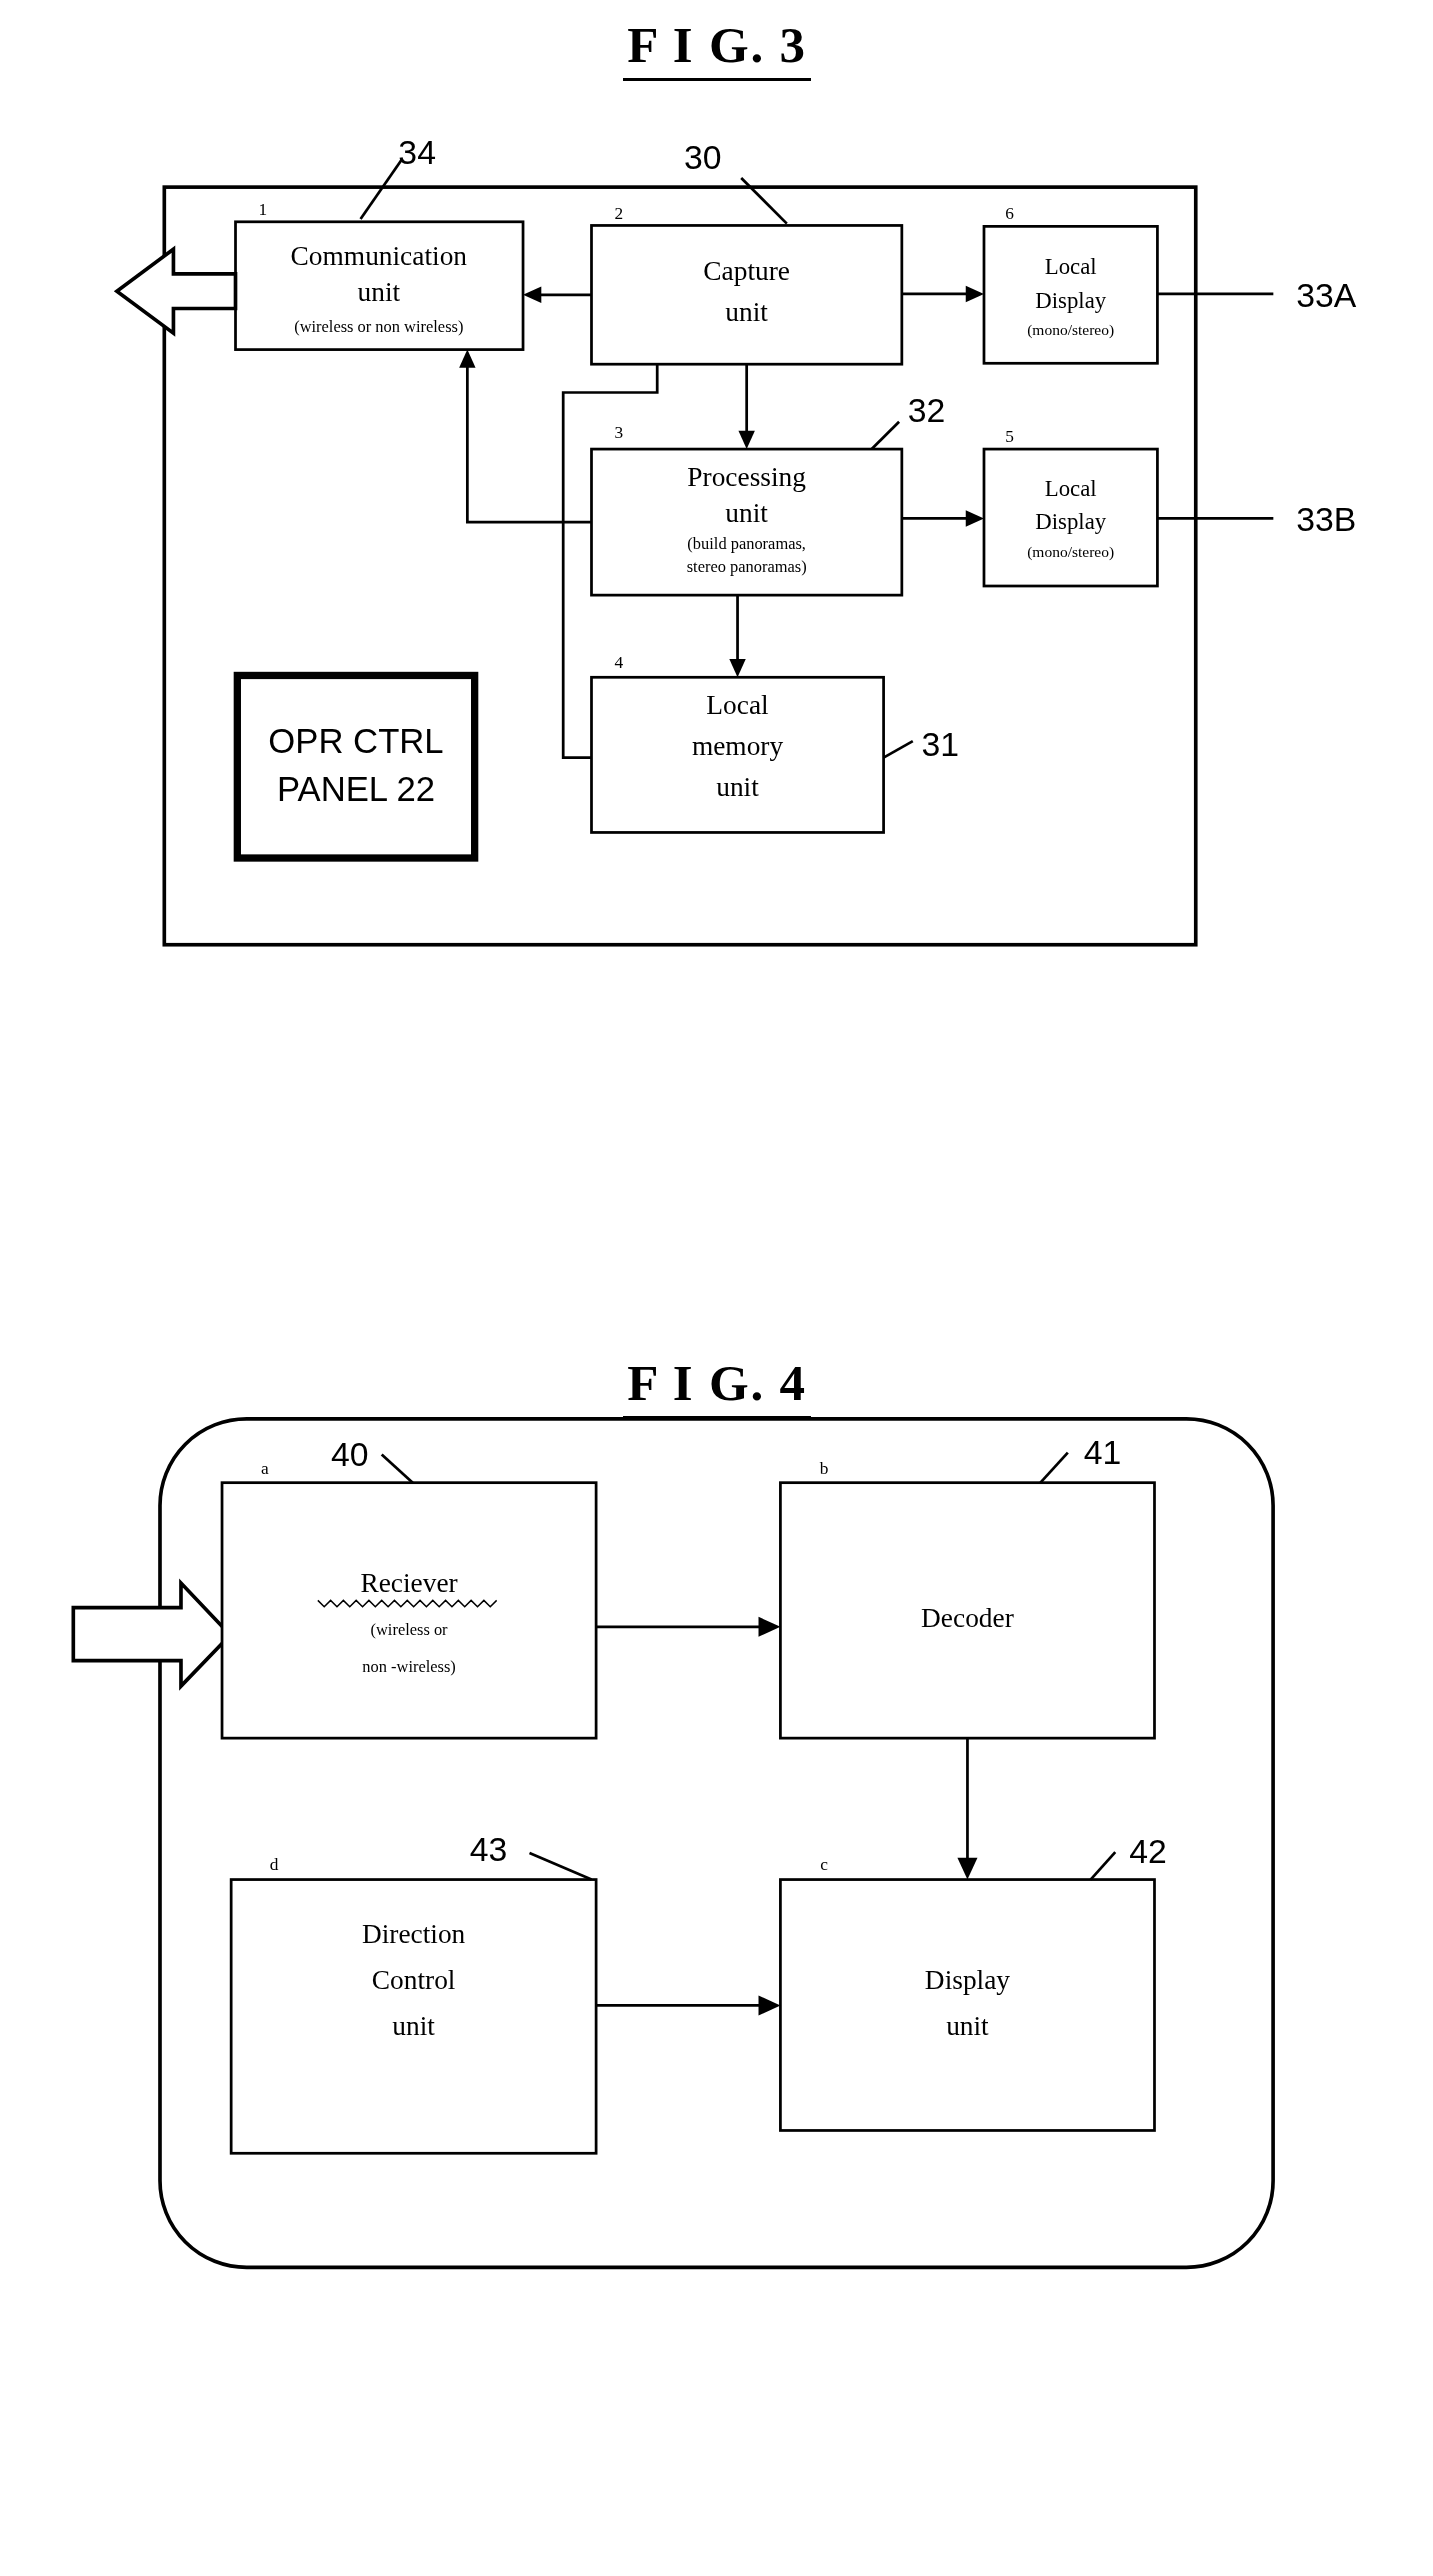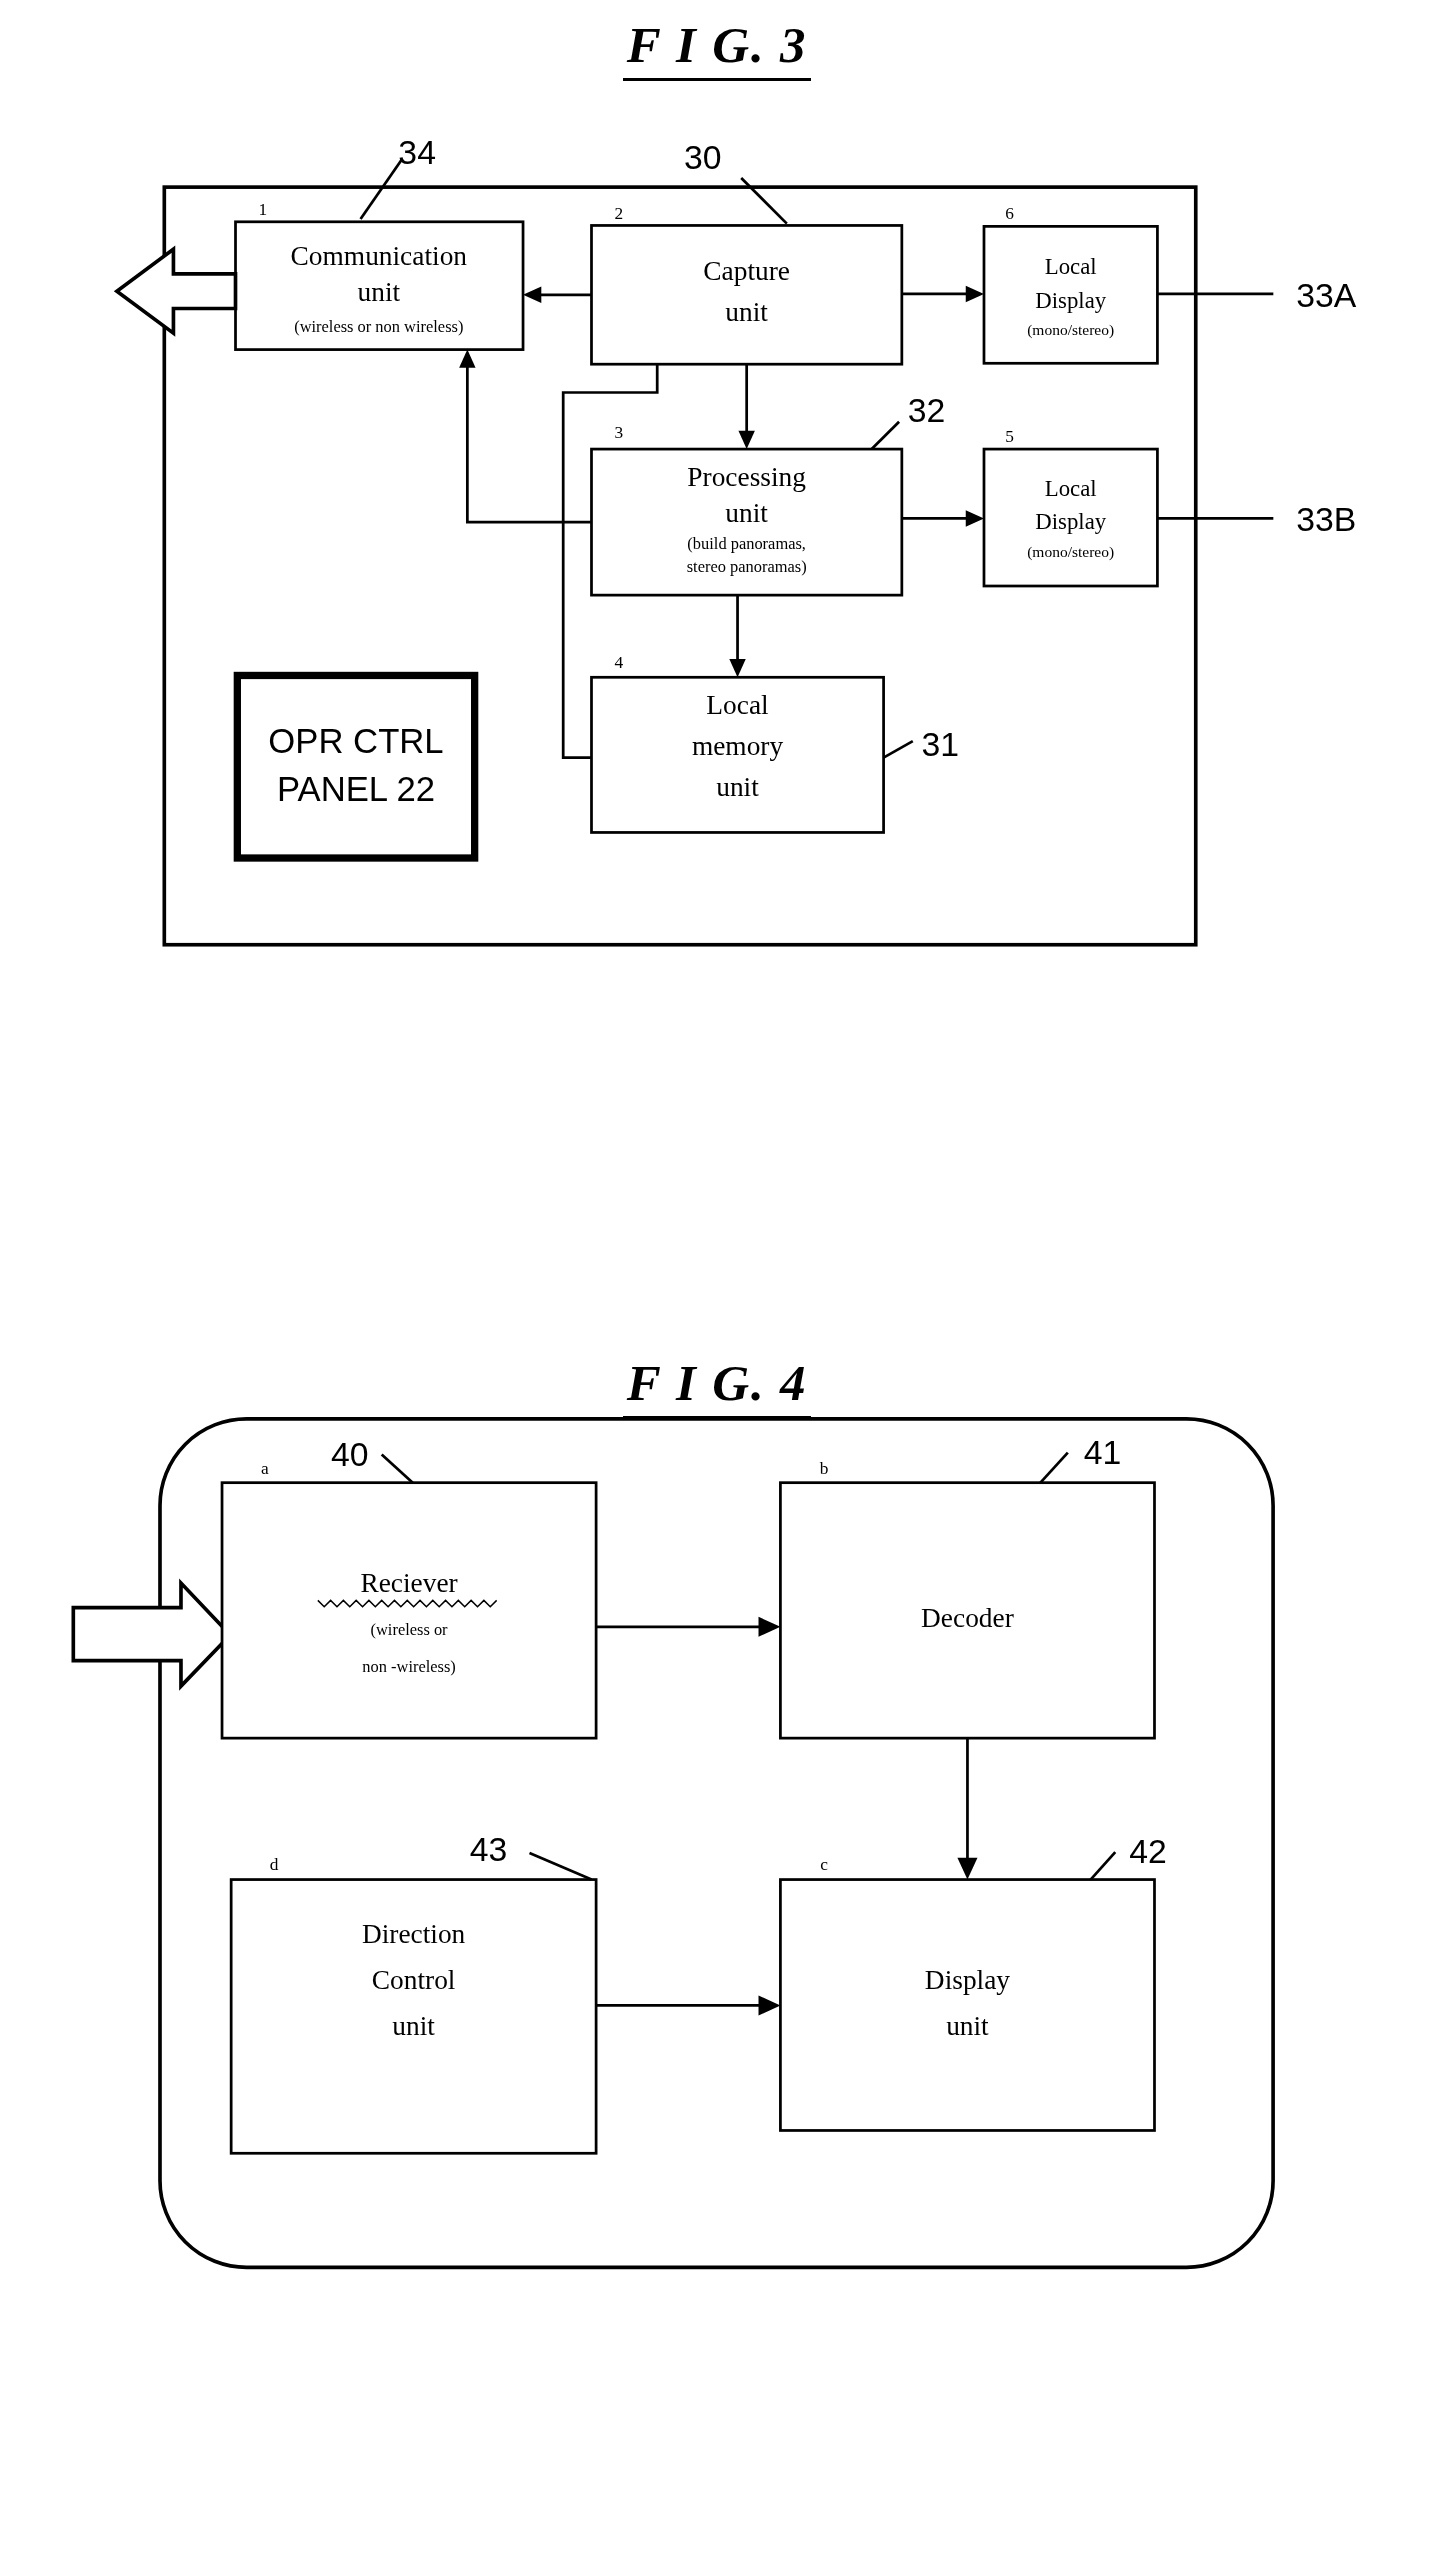--- a/index.html
+++ b/index.html
@@ -14,21 +14,20 @@
     font-family: "Liberation Serif", serif;
     color: #000000;
     overflow: hidden;
   }
   .figure-title {
     position: absolute;
     left: 0;
     width: 100%;
     text-align: center;
     font-family: "Liberation Serif", serif;
-    font-style: italic;
     font-weight: bold;
     font-size: 51px;
     letter-spacing: 1.8px;
   }
   .figure-title span.fig-underline {
     border-bottom: 3.7px solid #000;
     padding: 0 3.7px 3.7px 3.7px;
     display: inline-block;
   }
   svg { display: block; }

